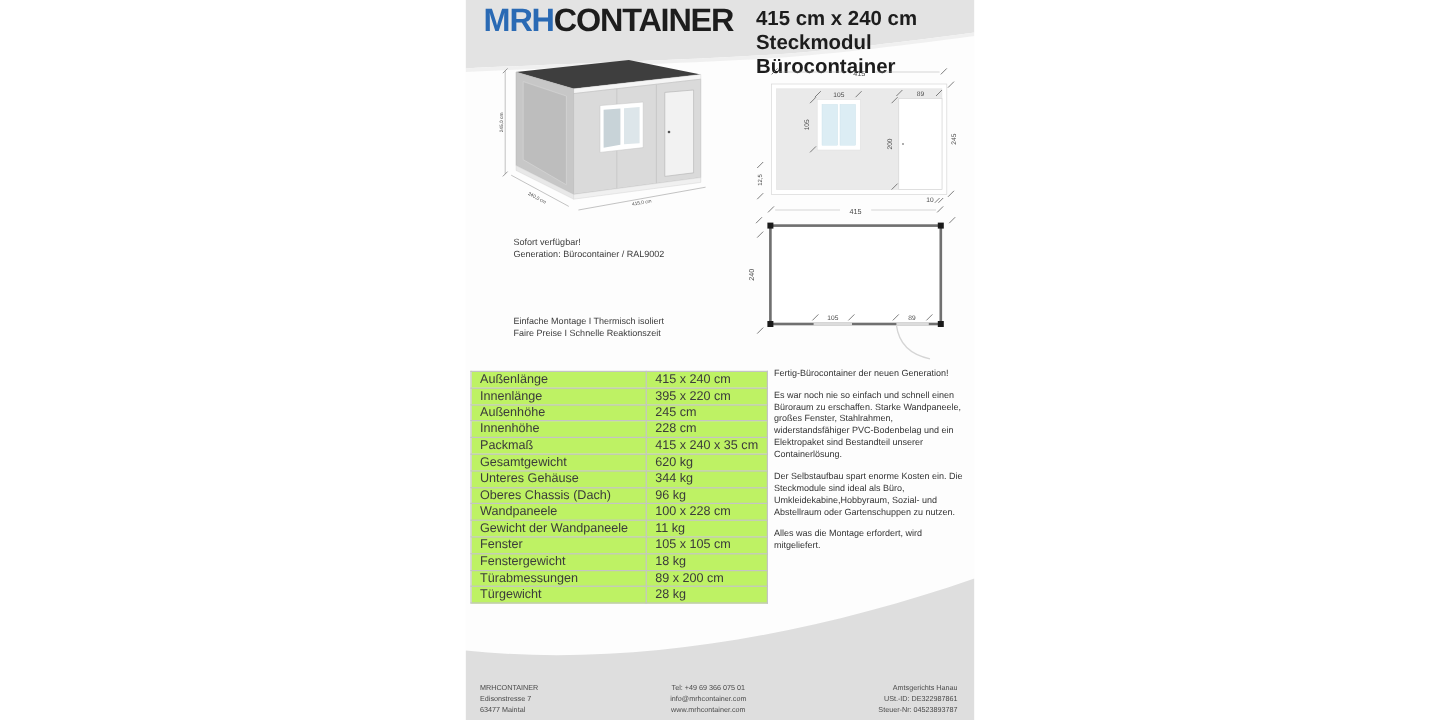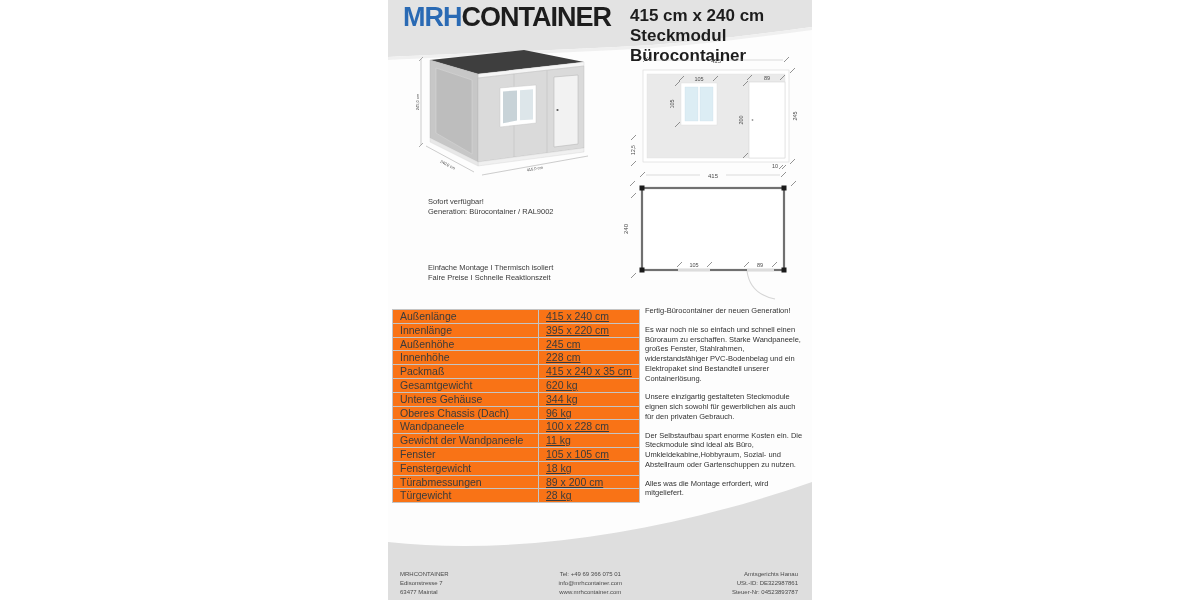--- a/index.html
+++ b/index.html
@@ -20,22 +20,22 @@
   .elevation{position:absolute;left:239px;top:50px;}
   .floorplan{position:absolute;left:226px;top:166px;}
 
   .smalltext{position:absolute;font-size:7.5px;color:#3a3a3a;line-height:1.32;}
   .avail{left:40px;top:197px;}
   .feat{left:40px;top:263px;}
 
   
   .specs{position:absolute;left:4px;top:309px;width:248px;border-collapse:collapse;}
   .specs td{border:1px solid #c4c4c4;font-size:10.5px;color:#3b3b3b;padding:0 0 0 7px;
-            height:12.8px;line-height:12.8px;background:#f97316;white-space:nowrap;}
-  .specs td.val{width:93px;text-decoration:underline;}
+            height:12.8px;line-height:12.8px;background:#bef264;white-space:nowrap;}
+  .specs td.val{width:93px;}
 
   
   .descr{position:absolute;left:257px;top:306px;width:160px;font-size:7.5px;color:#333;line-height:1.3;}
   .descr p{margin:0 0 9px 0;}
 
   
   .bottom-swoosh{position:absolute;left:0;bottom:0;width:424px;height:120px;}
   .footer{position:absolute;left:12px;top:570px;width:398px;display:flex;justify-content:space-between;
           font-size:6px;color:#4a4a4a;line-height:1.5;}
   .footer .col{white-space:nowrap;}
@@ -247,21 +247,20 @@
           <tr>
             <td>Türgewicht</td>
             <td class="val">28 kg</td>
           </tr>
         </tbody>
     </table>
 
     <div class="descr">
         <p>Fertig-Bürocontainer der neuen Generation!</p>
         <p>Es war noch nie so einfach und schnell einen Büroraum zu erschaffen. Starke Wandpaneele, großes Fenster, Stahlrahmen, widerstandsfähiger PVC-Bodenbelag und ein Elektropaket sind Bestandteil unserer Containerlösung.</p>
-        <p>Unsere einzigartig gestalteten Steckmodule eignen sich sowohl für gewerblichen als auch für den privaten Gebrauch.</p>
         <p>Der Selbstaufbau spart enorme Kosten ein. Die Steckmodule sind ideal als Büro, Umkleidekabine,Hobbyraum, Sozial- und Abstellraum oder Gartenschuppen zu nutzen.</p>
         <p>Alles was die Montage erfordert, wird mitgeliefert.</p>
       </div>
 
     <svg class="bottom-swoosh" viewBox="0 0 424 120" aria-hidden="true">
       <path d="M0,62 C130,76 280,52 424,2 L424,120 L0,120 Z" fill="#dedede"></path>
     </svg>
 
     <div class="footer">
       <div class="col">

